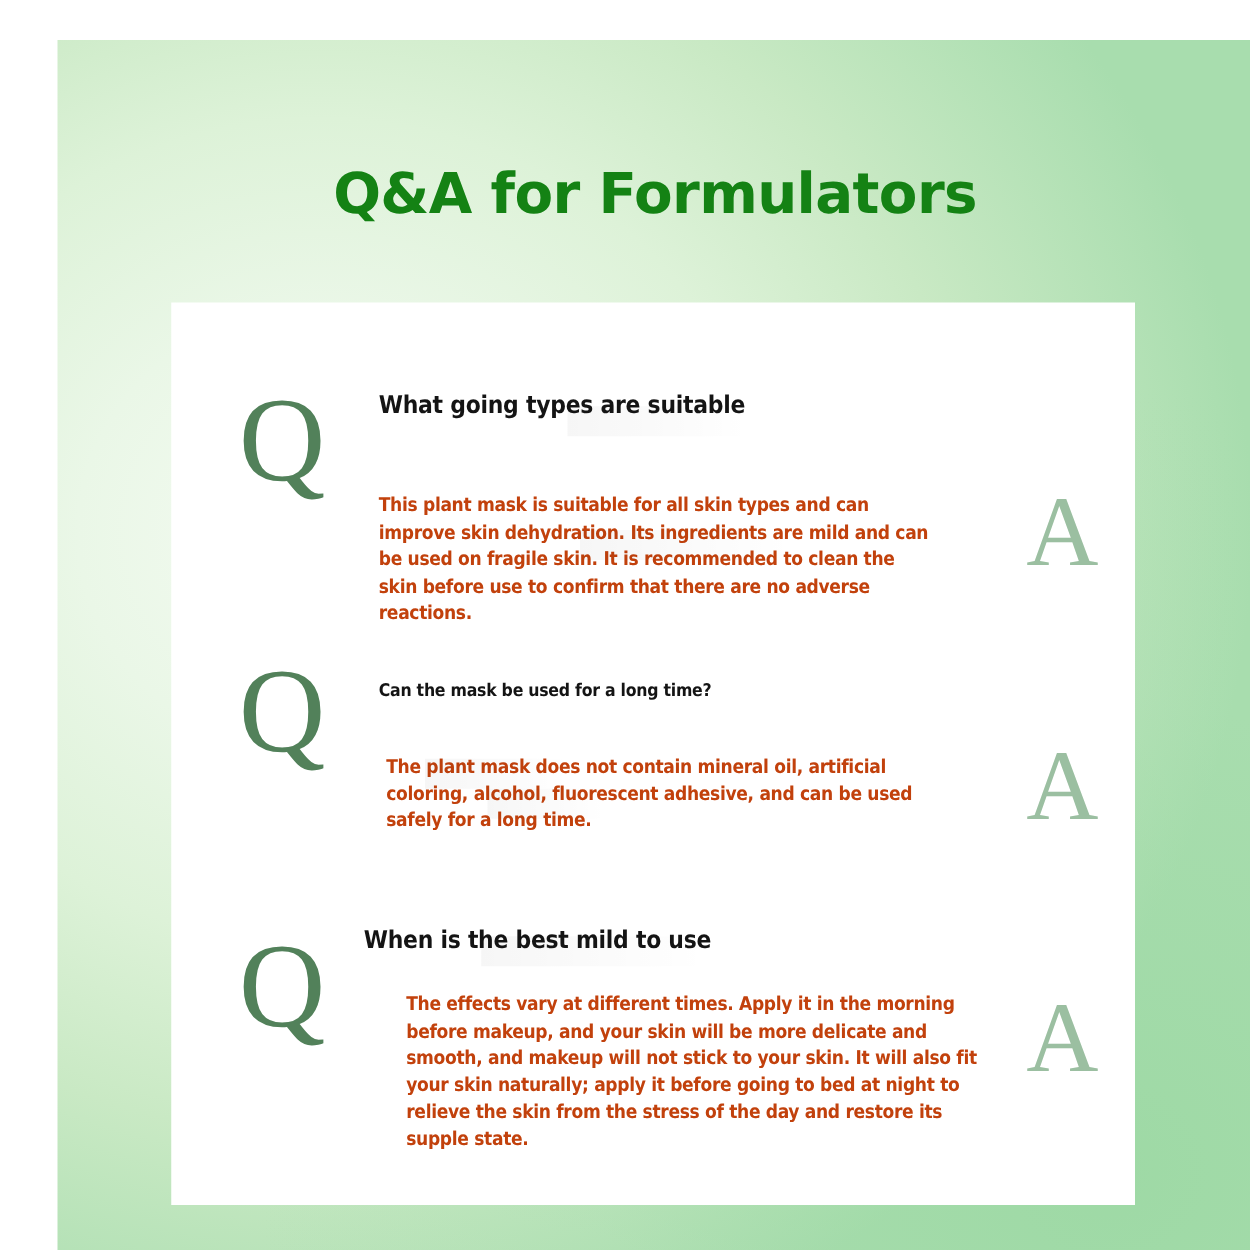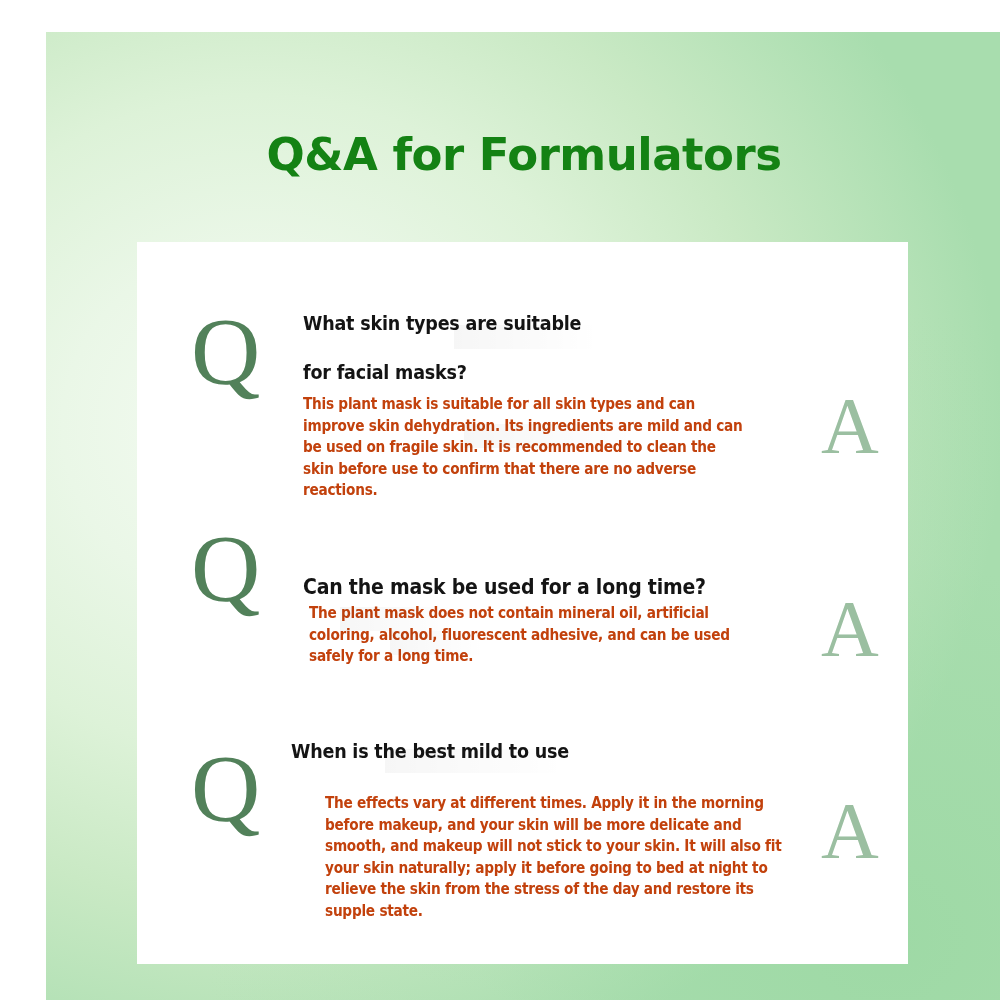--- a/index.html
+++ b/index.html
@@ -90,21 +90,21 @@
   .qa-text { position:absolute; }
 
   .q-head {
     font-family:"DejaVu Sans Condensed","DejaVu Sans", sans-serif;
     font-weight:bold;
     color:#141414;
     letter-spacing:-0.2px;
   }
 
   .q-head.big   { font-size:19.5px; line-height:25px; }
-  .q-head.small { font-size:21px; line-height:22px;margin-top:34px; }
+  .q-head.small { font-size:14px; line-height:22px; }
 
   .a-body {
     font-family:"DejaVu Sans Condensed","DejaVu Sans", sans-serif;
     font-weight:bold;
     font-size:15.2px;
     line-height:21.5px;
     color:#c2410c;
     letter-spacing:-0.25px;
   }
 
@@ -132,22 +132,21 @@
   <div id="card">
 
     <div class="qa-row" id="row-1">
 
       <span class="q-mark" style="left:42px; top:10px;">Q</span>
 
       <span class="a-mark" style="left:672px; top:92px;">A</span>
 
       <div class="qa-text" style="left:142px; top:5px; width:500px;">
         <div class="smudge" style="left:175px; top:38px; width:145px; height:21px;"></div>
-        <div class="q-head big">What skin types are suitable</div>
-        <div class="q-head big">for facial masks?</div>
+        <div class="q-head big">What going types are suitable</div>
       </div>
 
       <div class="qa-text" style="left:142px; top:88px; width:495px;">
         <div class="smudge" style="left:185px; top:54px; width:170px; height:16px;"></div>
         <div class="a-body">This plant mask is suitable for all skin types and can improve skin dehydration. Its ingredients are mild and can be used on fragile skin. It is recommended to clean the skin before use to confirm that there are no adverse reactions.</div>
       </div>
     </div>
 
     <div class="qa-row" id="row-2">
 

